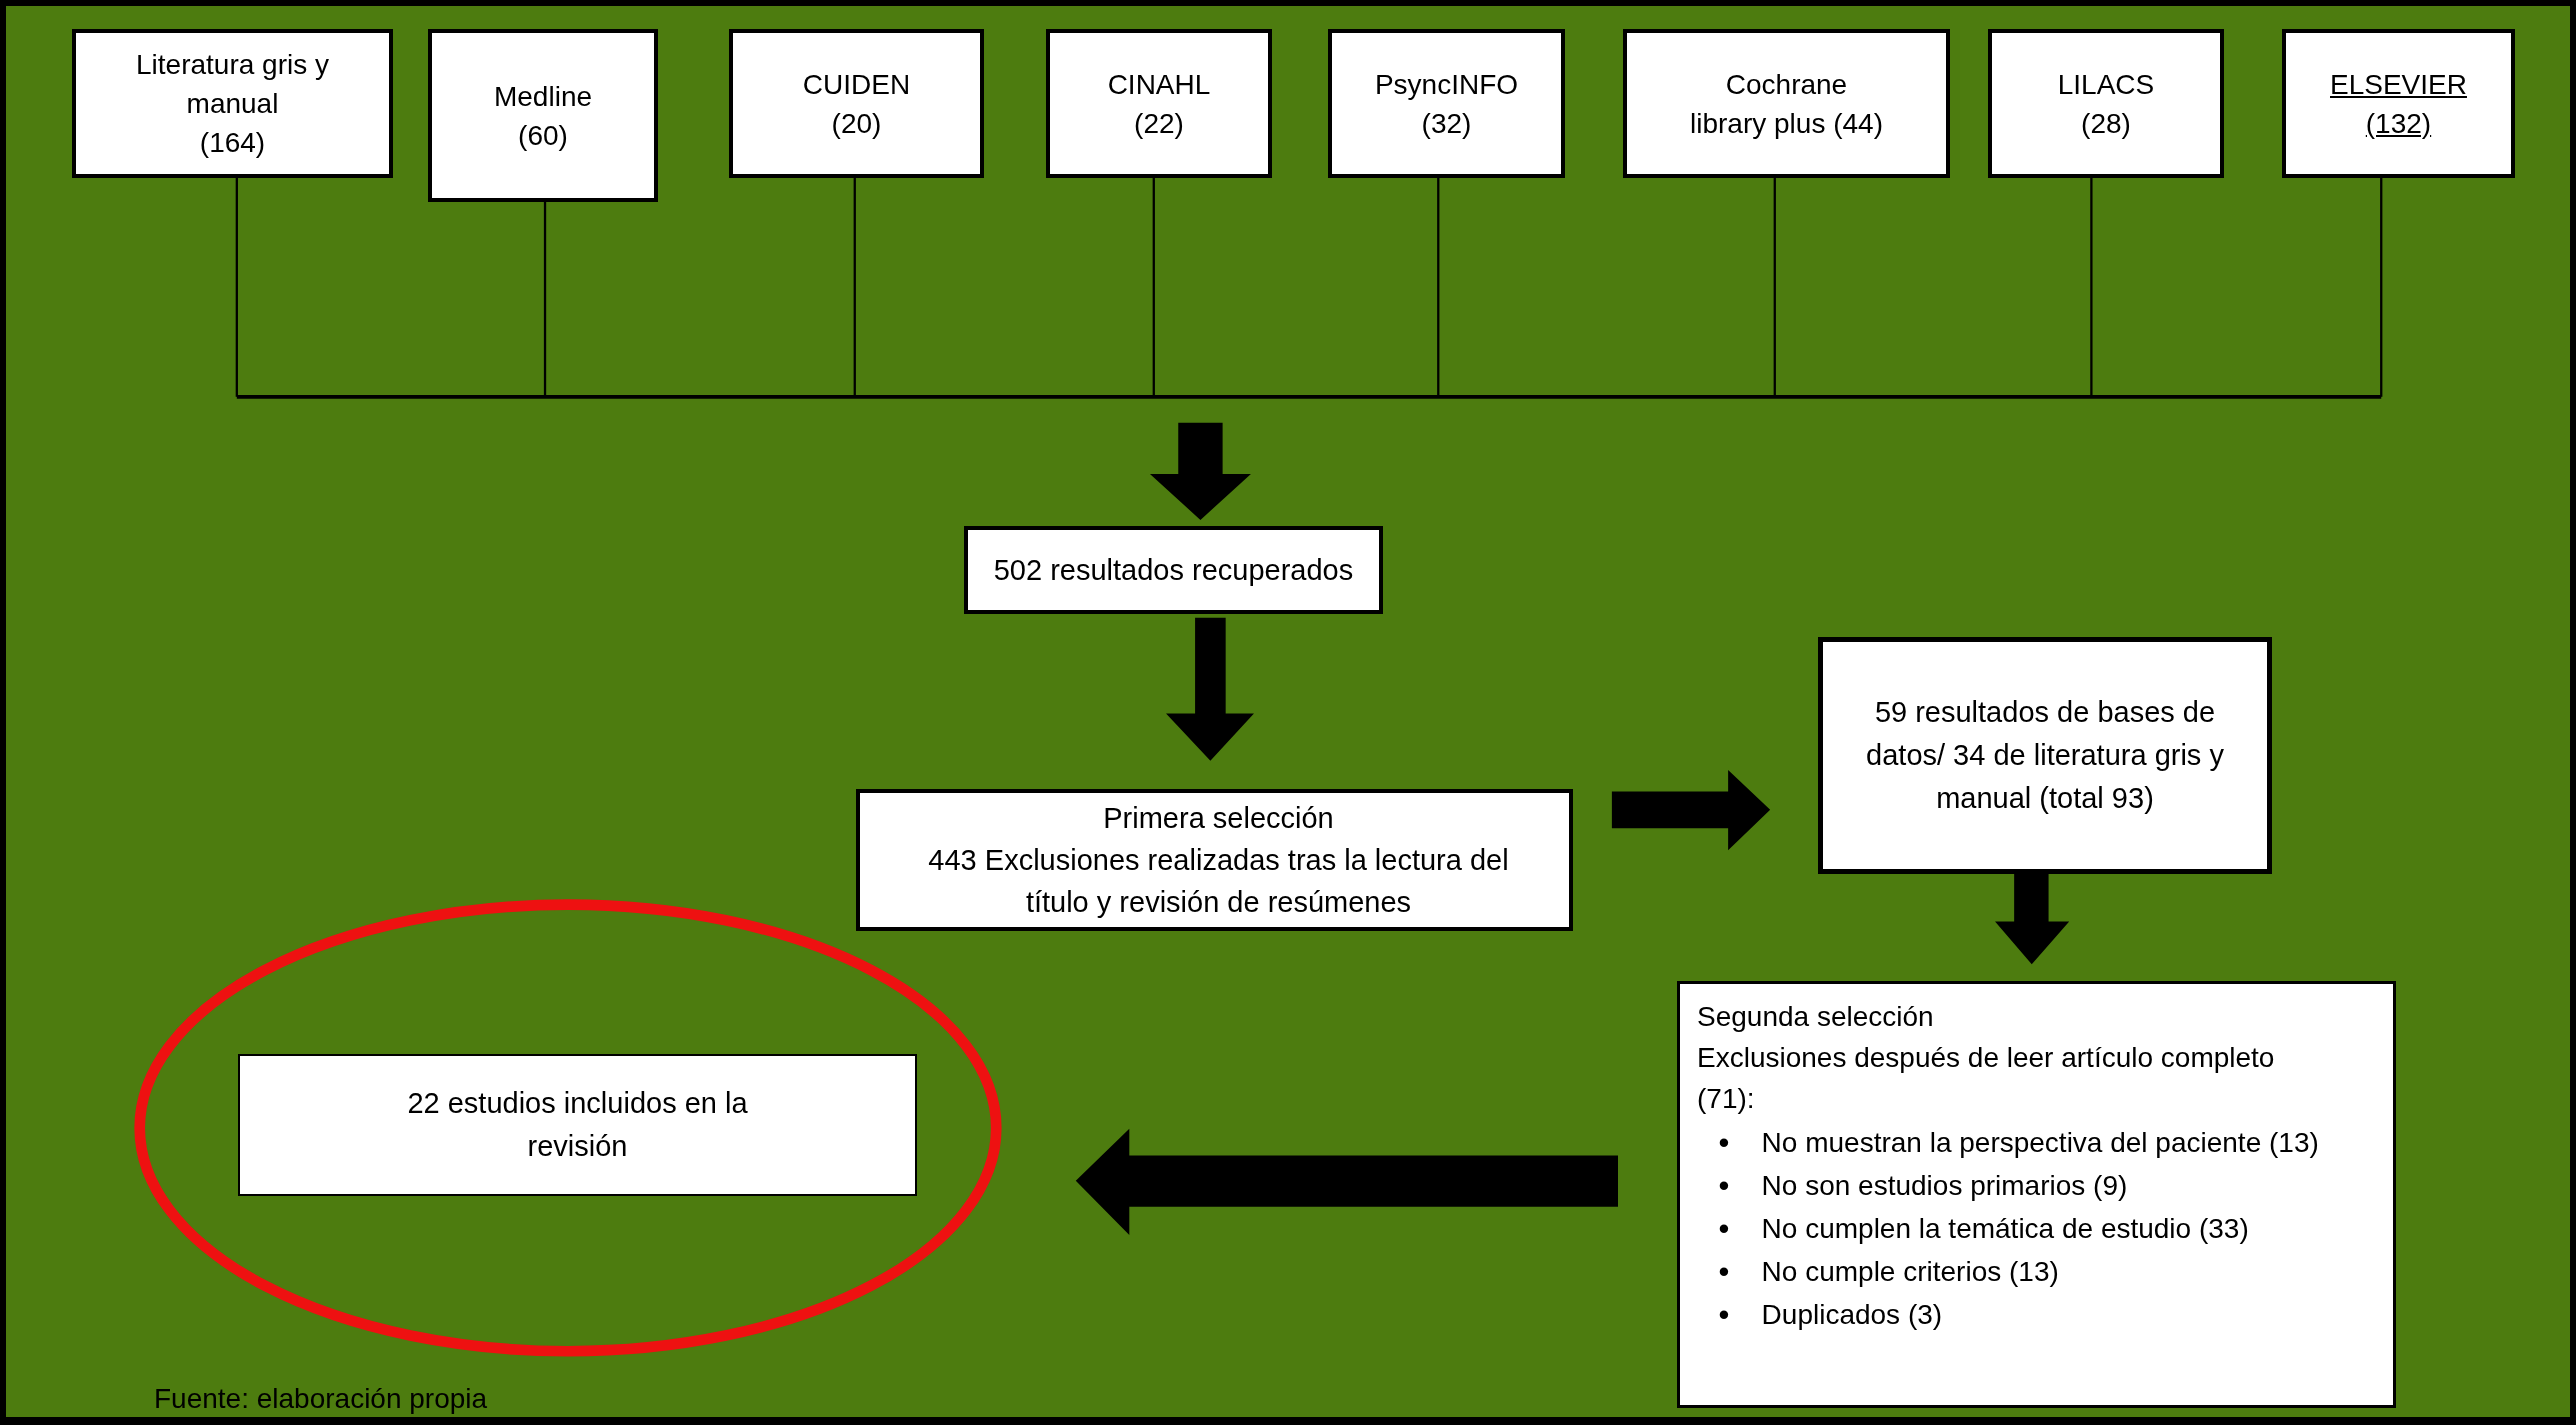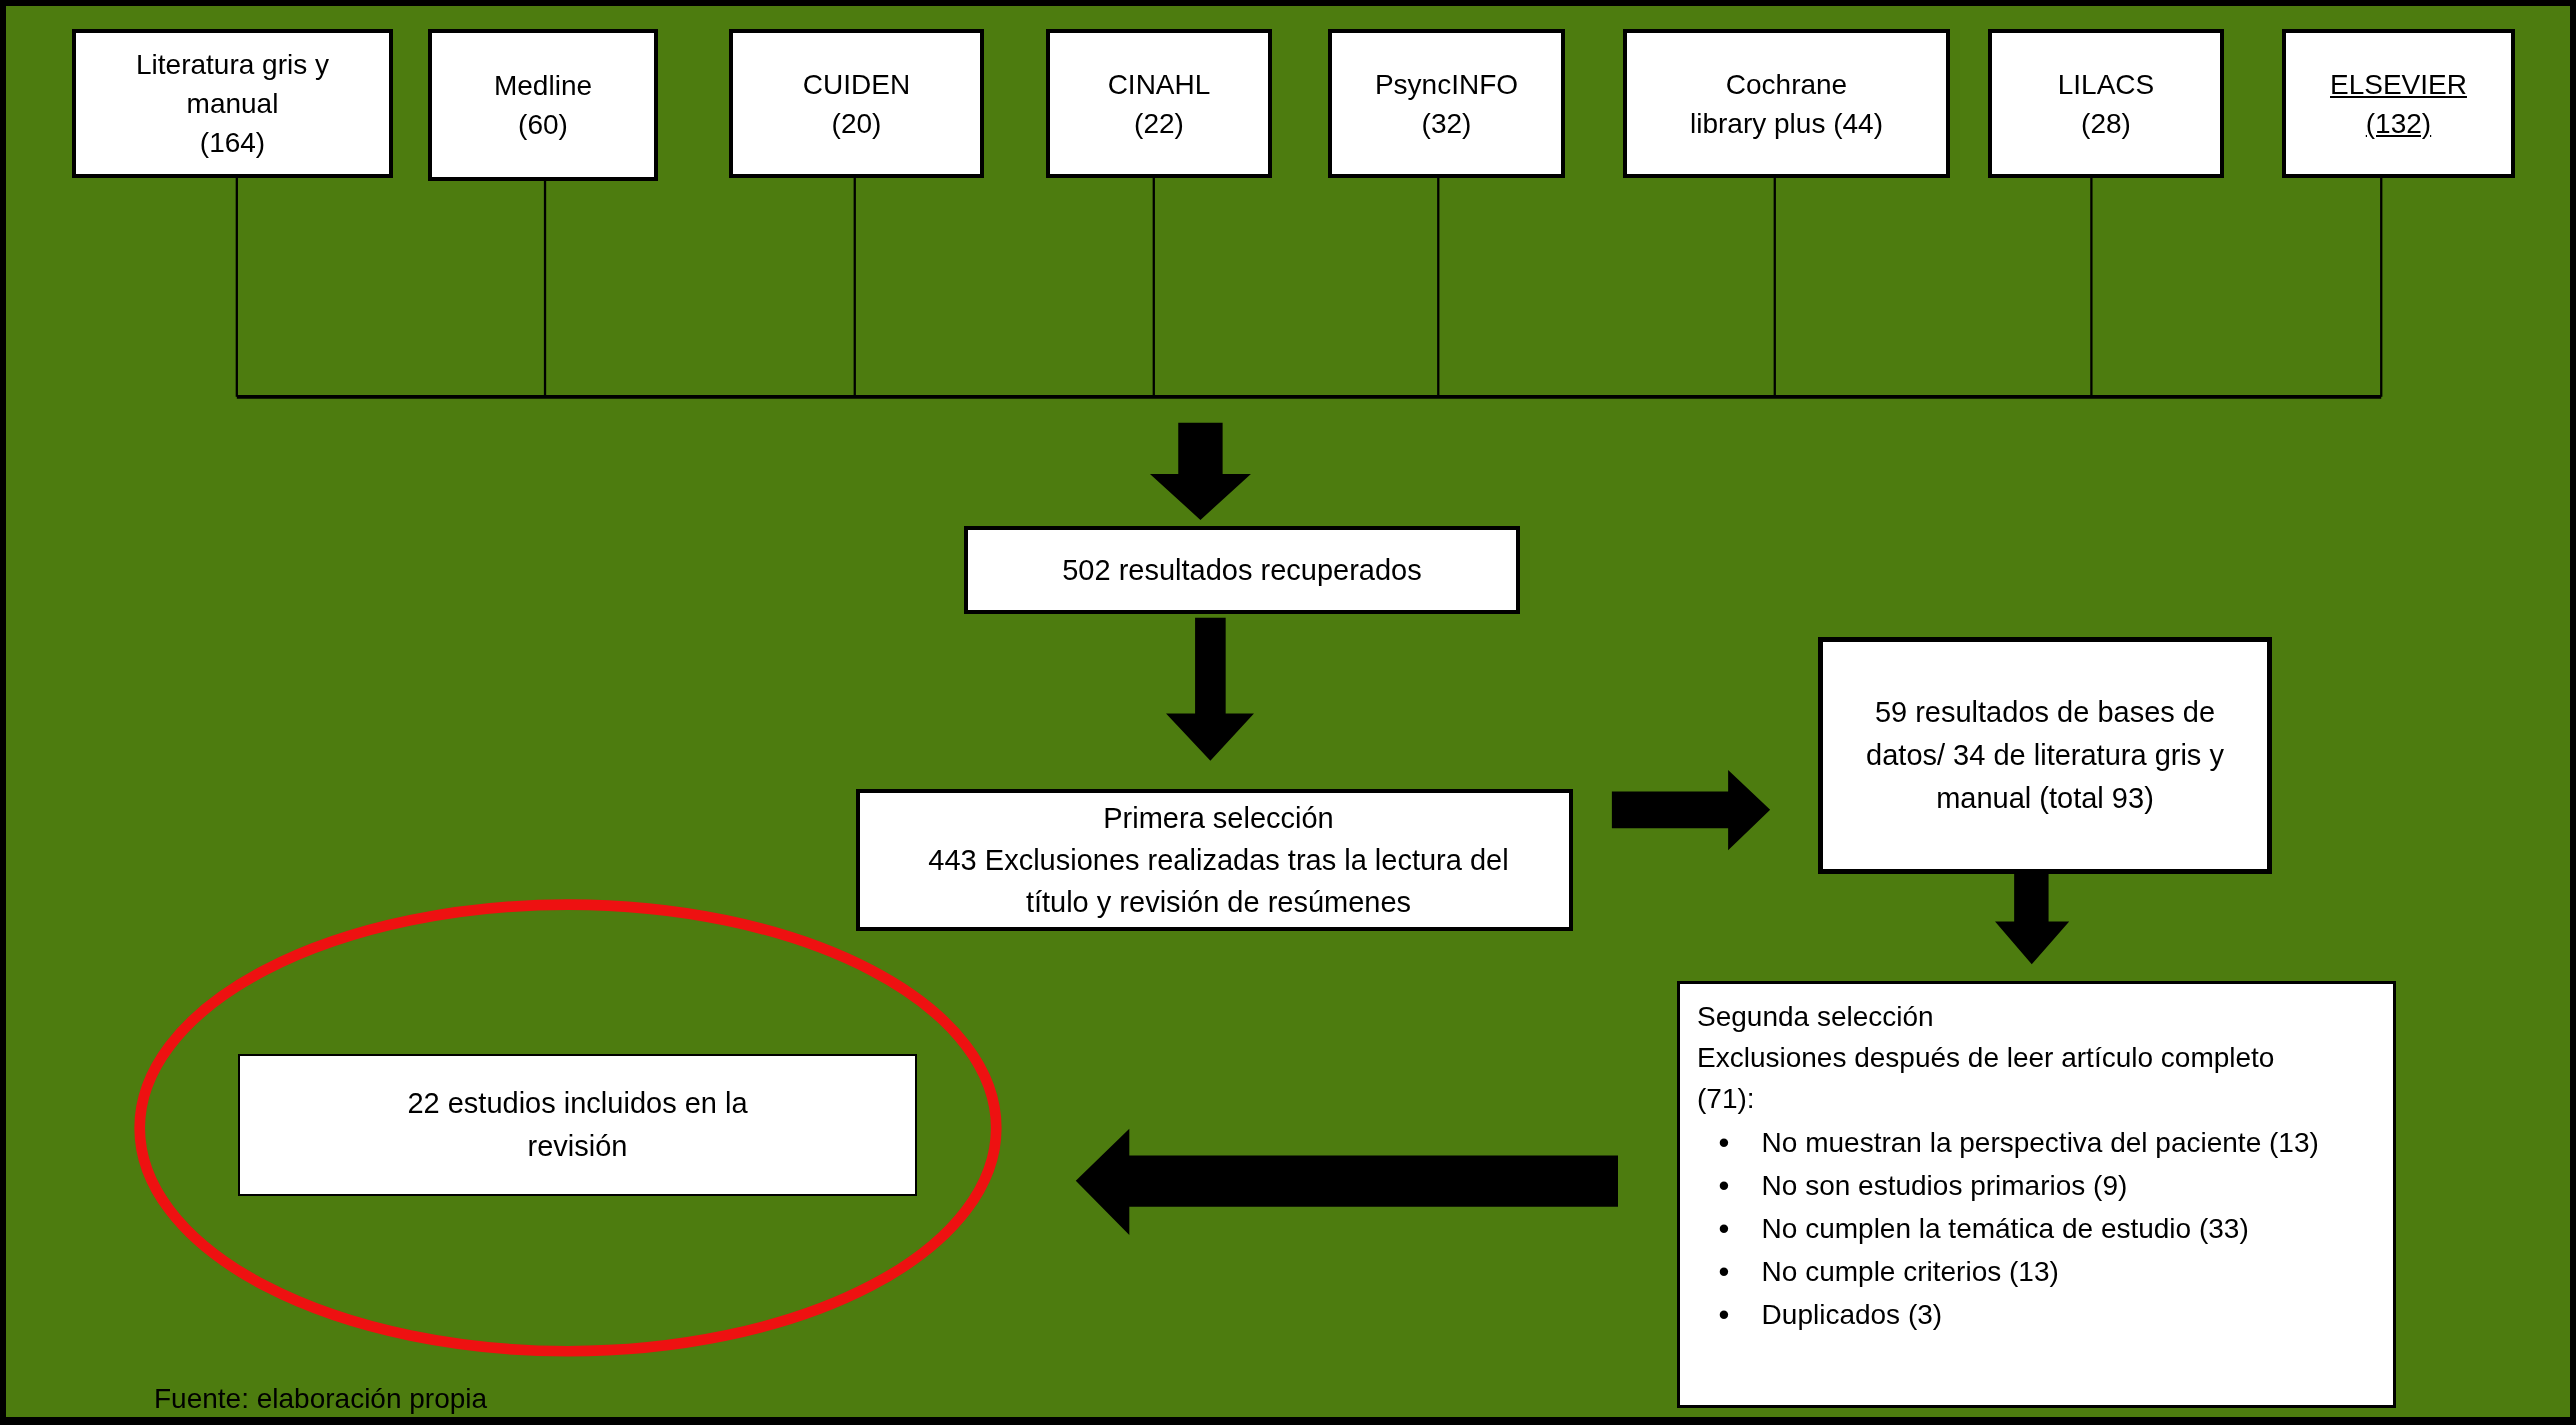--- a/index.html
+++ b/index.html
@@ -95,36 +95,36 @@
     <polygon fill="#000" points="2616,1135 2661,1135 2661,1197 2688,1197 2639,1253 2591,1197 2616,1197"></polygon>
 
     <polygon fill="#000" points="2098,1503 1459,1503 1459,1468 1389,1536 1459,1607 1459,1570 2098,1570"></polygon>
 
     <ellipse cx="725" cy="1467" rx="560" ry="292" fill="none" stroke="#ee1111" stroke-width="14"></ellipse>
   </svg>
 
   <div class="node source-box" style="left:66px;  top:23px; width:321px; height:149px;">Literatura gris y
 manual
 (164)</div>
-  <div class="node source-box" style="left:422px; top:23px; width:230px; height:152px;">Medline
+  <div class="node source-box" style="left:422px; top:23px; width:230px; height:173px;">Medline
 (60)</div>
   <div class="node source-box" style="left:723px; top:23px; width:255px; height:149px;">CUIDEN
 (20)</div>
   <div class="node source-box" style="left:1040px;top:23px; width:226px; height:149px;">CINAHL
 (22)</div>
   <div class="node source-box" style="left:1322px;top:23px; width:237px; height:149px;">PsyncINFO
 (32)</div>
   <div class="node source-box" style="left:1617px;top:23px; width:327px; height:149px;">Cochrane
 library plus (44)</div>
   <div class="node source-box" style="left:1982px;top:23px; width:236px; height:149px;">LILACS
 (28)</div>
   <div class="node source-box" style="left:2276px;top:23px; width:233px; height:149px;text-decoration:underline;">ELSEVIER
 (132)</div>
 
-  <div class="node retrieved" style="left:958px;top:520px;width:556px;height:88px;">502 resultados recuperados</div>
+  <div class="node retrieved" style="left:958px;top:520px;width:419px;height:88px;">502 resultados recuperados</div>
 
   <div class="node first-selection" style="left:850px;top:783px;width:717px;height:142px;padding-left:8px;">Primera selección
 443 Exclusiones realizadas tras la lectura del
 título y revisión de resúmenes</div>
 
   <div class="node db-results" style="left:1812px;top:631px;width:454px;height:237px;">59 resultados de bases de
 datos/ 34 de literatura gris y
 manual (total 93)</div>
 
   <div class="node second-selection" style="left:1671px;top:975px;width:719px;height:427px;">

